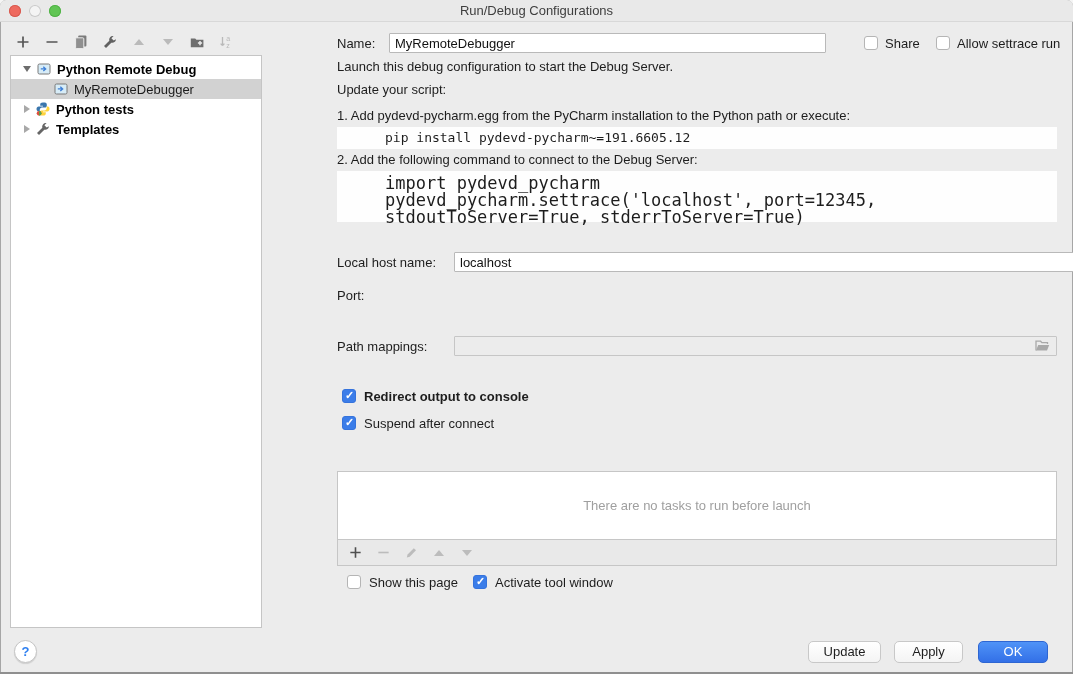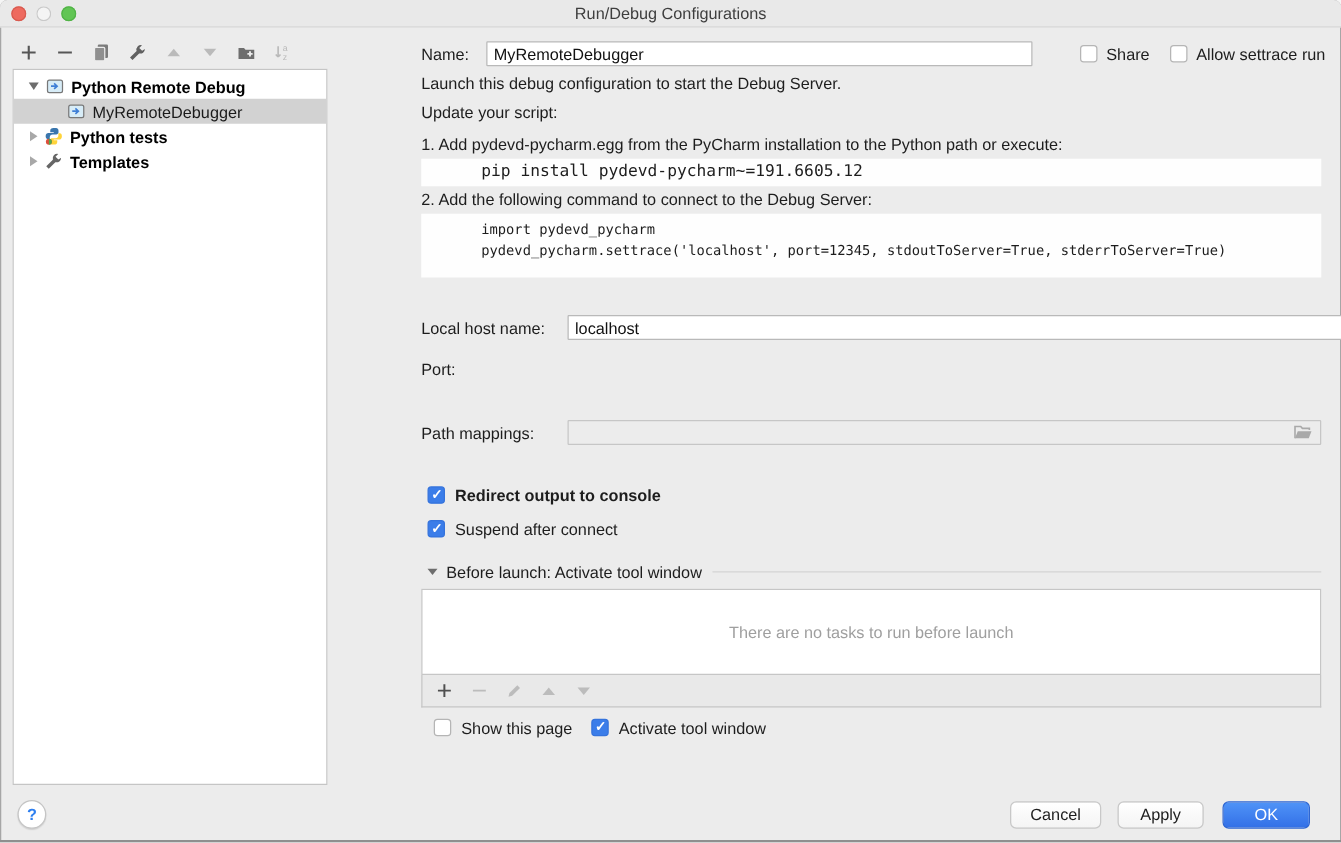--- a/index.html
+++ b/index.html
@@ -178,21 +178,21 @@
   <div class="lbl" style="left:337px; top:59px;">Launch this debug configuration to start the Debug Server.</div>
   <div class="lbl" style="left:337px; top:82px;">Update your script:</div>
   <div class="lbl" style="left:337px; top:108px;">1. Add pydevd-pycharm.egg from the PyCharm installation to the Python path or execute:</div>
 
   <div class="codeblock mono" style="left:337px; top:127px; width:720px; height:22px; line-height:22px; font-size:13px;">
     <div>pip install pydevd-pycharm~=191.6605.12</div>
   </div>
 
   <div class="lbl" style="left:337px; top:152px;">2. Add the following command to connect to the Debug Server:</div>
 
-  <div class="codeblock mono" style="left:337px; top:171px; width:720px; height:51px; padding-top:4px; line-height:17px; font-size:11px;">
+  <div class="codeblock mono" style="left:337px; top:171px; width:720px; height:51px; padding-top:4px; line-height:17px; font-size:17px;">
     <div>import pydevd_pycharm</div>
     <div>pydevd_pycharm.settrace('localhost', port=12345, stdoutToServer=True, stderrToServer=True)</div>
   </div>
 
   <div class="lbl" style="left:337px; top:255px;">Local host name:</div>
   <input class="fieldinput" style="left: 454px; top: 252px; width: 650px;" value="localhost">
 
   <div class="lbl" style="left:337px; top:288px;">Port:</div>
 
   <div class="lbl" style="left:337px; top:339px;">Path mappings:</div>
@@ -204,25 +204,20 @@
           <path d="M2 12.5V3.2h4.6l1.3 1.5h5.6V6" fill="none" stroke="#a9a9a9" stroke-width="1.3"></path>
         </svg>
     </button>
   </div>
 
   <button class="cb checked" style="left:342px; top:389px;"></button>
   <div class="lbl" style="left:364px; top:389px;font-weight:bold;">Redirect output to console</div>
   <button class="cb checked" style="left:342px; top:416px;"></button>
   <div class="lbl" style="left:364px; top:416px;">Suspend after connect</div>
 
-  <div class="bl-header">
-    <span class="twisty down"></span>
-    <span class="bl-title">Before launch: Activate tool window</span>
-    <span class="rule"></span>
-  </div>
 
   <div class="tasks-panel">
     <span class="tasks-empty">There are no tasks to run before launch</span>
   </div>
   <div class="tasks-toolbar">
     <button class="icon-btn">
       <svg width="15" height="15" viewBox="0 0 16 16">
           <path d="M8 2.5v11M2.5 8h11" stroke="#4f4f4f" stroke-width="1.7" fill="none"></path>
         </svg>
     </button>
@@ -245,18 +240,18 @@
   </div>
 
   <button class="cb" style="left:347px; top:575px;"></button>
   <div class="lbl" style="left:369px; top:575px;">Show this page</div>
   <button class="cb checked" style="left:473px; top:575px;"></button>
   <div class="lbl" style="left:495px; top:575px;">Activate tool window</div>
 
   <button class="help-btn">
     <span>?</span>
   </button>
-  <button class="btn" style="left:808px; width:73px;">Cancel</button>
+  <button class="btn" style="left:808px; width:73px;">Update</button>
   <button class="btn" style="left:894px; width:69px;">Apply</button>
   <button class="btn primary" style="left:978px; width:70px;">OK</button>
 
   <div class="bottom-edge"></div>
 </div>
 
 </body></html>

